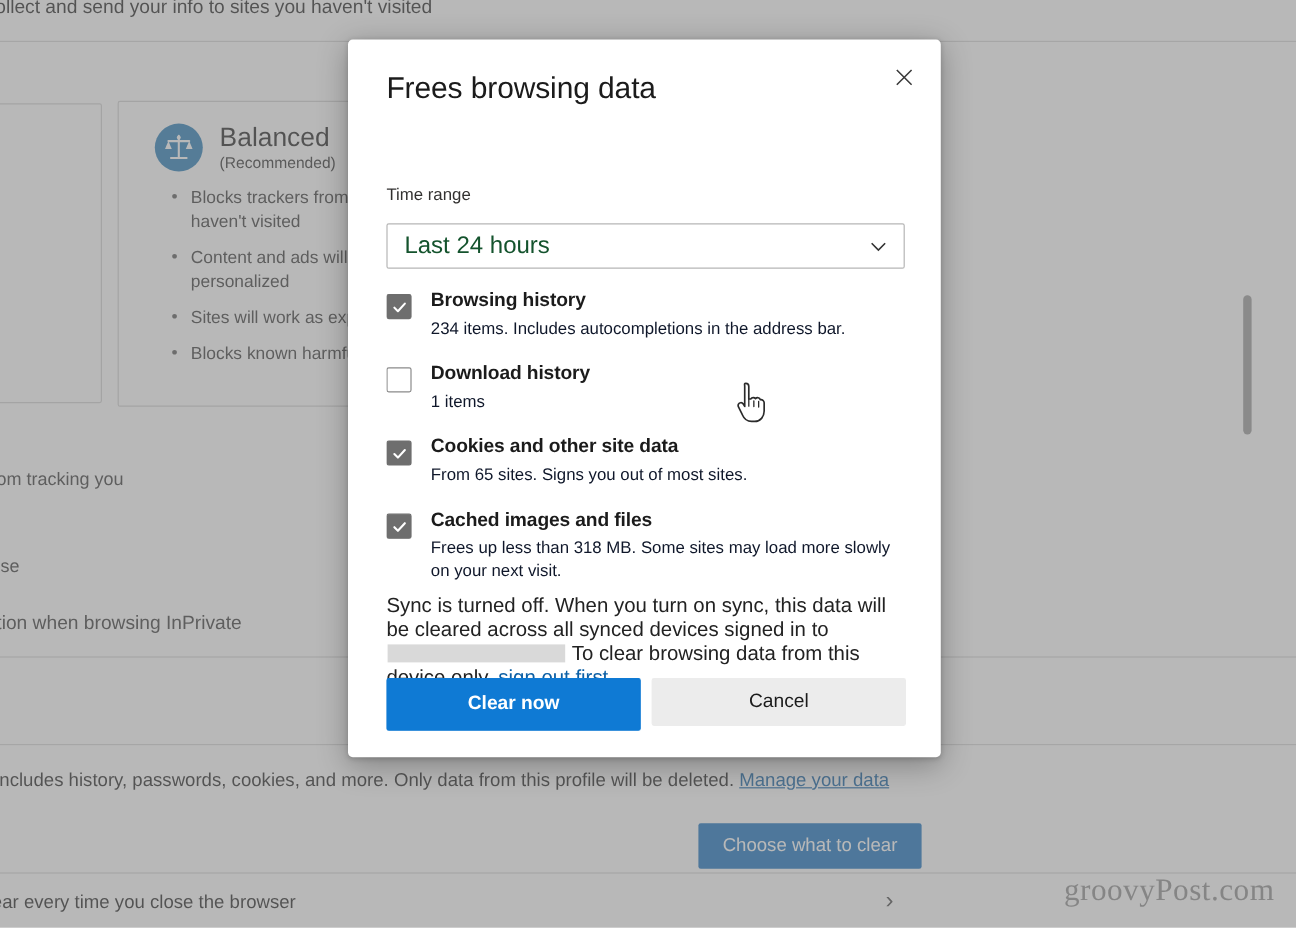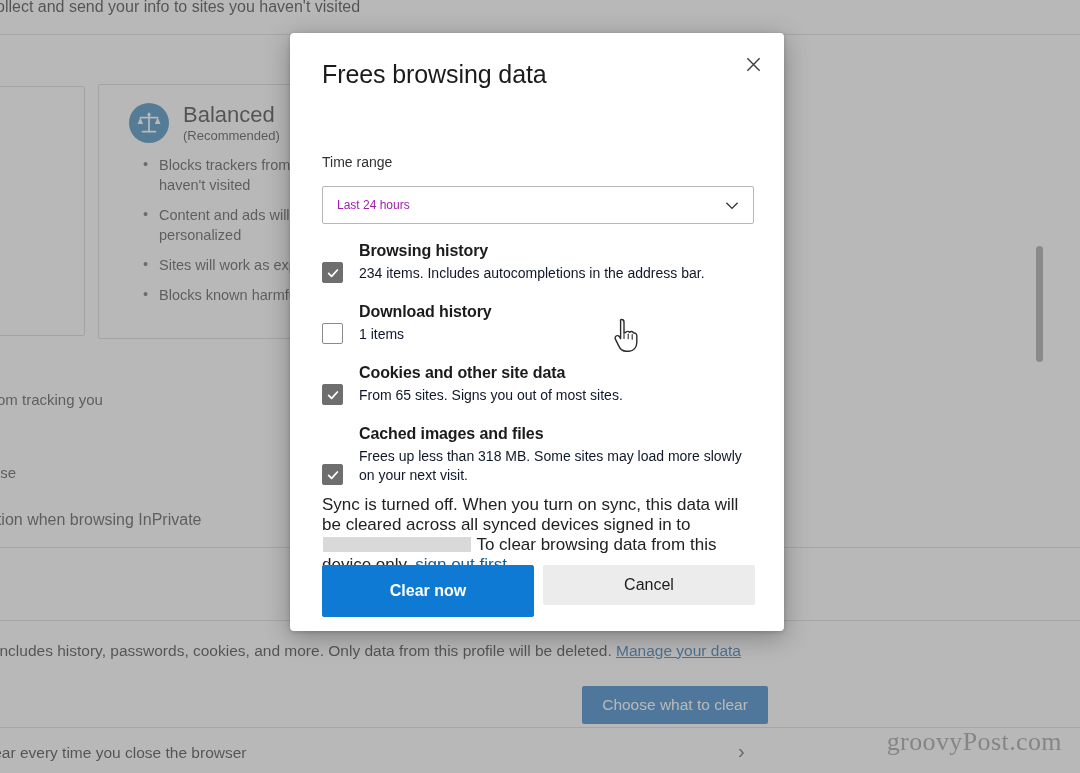--- a/index.html
+++ b/index.html
@@ -151,33 +151,33 @@
     width: 432px; height: 38px;
     border: 1px solid #b6b6b6;
     border-radius: 2px;
     background: #ffffff;
     display: flex; align-items: center;
     padding: 0 12px 0 14px;
     cursor: pointer;
   }
   #timerange-value {
     flex: 1 1 auto;
-    font-size: 12px; color: #a21caf;
+    font-size: 20px; color: #14532d;
   }
   .chev-down { color: #333; display: flex; align-items: center; }
 
   
   #checklist-wrap {
     position: absolute; left: 32px; top: 208px;
     width: 432px; height: 264px;
     overflow: hidden;
   }
   .check-item {
     position: relative;
-    display: flex; align-items: flex-end; gap: 16px;
+    display: flex; align-items: flex-start; gap: 16px;
     margin-bottom: 19px;
     cursor: pointer;
   }
   .cbox {
     flex: 0 0 auto;
     width: 21px; height: 21px;
     margin-top: 4px;
     border-radius: 2px;
     display: flex; align-items: center; justify-content: center;
   }
@@ -217,21 +217,21 @@
     background: #d9d9d9;
     vertical-align: -2px;
     margin: 0 1px;
   }
   #signout-link {
     color: #0b5fa5; text-decoration: underline; cursor: pointer;
   }
 
   #clear-now-btn {
     position: absolute; left: 32px; top: 532px;
-    width: 212px; height: 52px;
+    width: 212px; height: 44px;
     background: #0f7ad4; color: #ffffff;
     border: 1px solid #0f7ad4; border-radius: 2px;
     font-family: "Liberation Sans", sans-serif;
     font-size: 16px; font-weight: bold;
     cursor: pointer;
   }
   #cancel-btn {
     position: absolute; left: 253px; top: 532px;
     width: 212px; height: 40px;
     background: #ececec; color: #1b1b1b;

